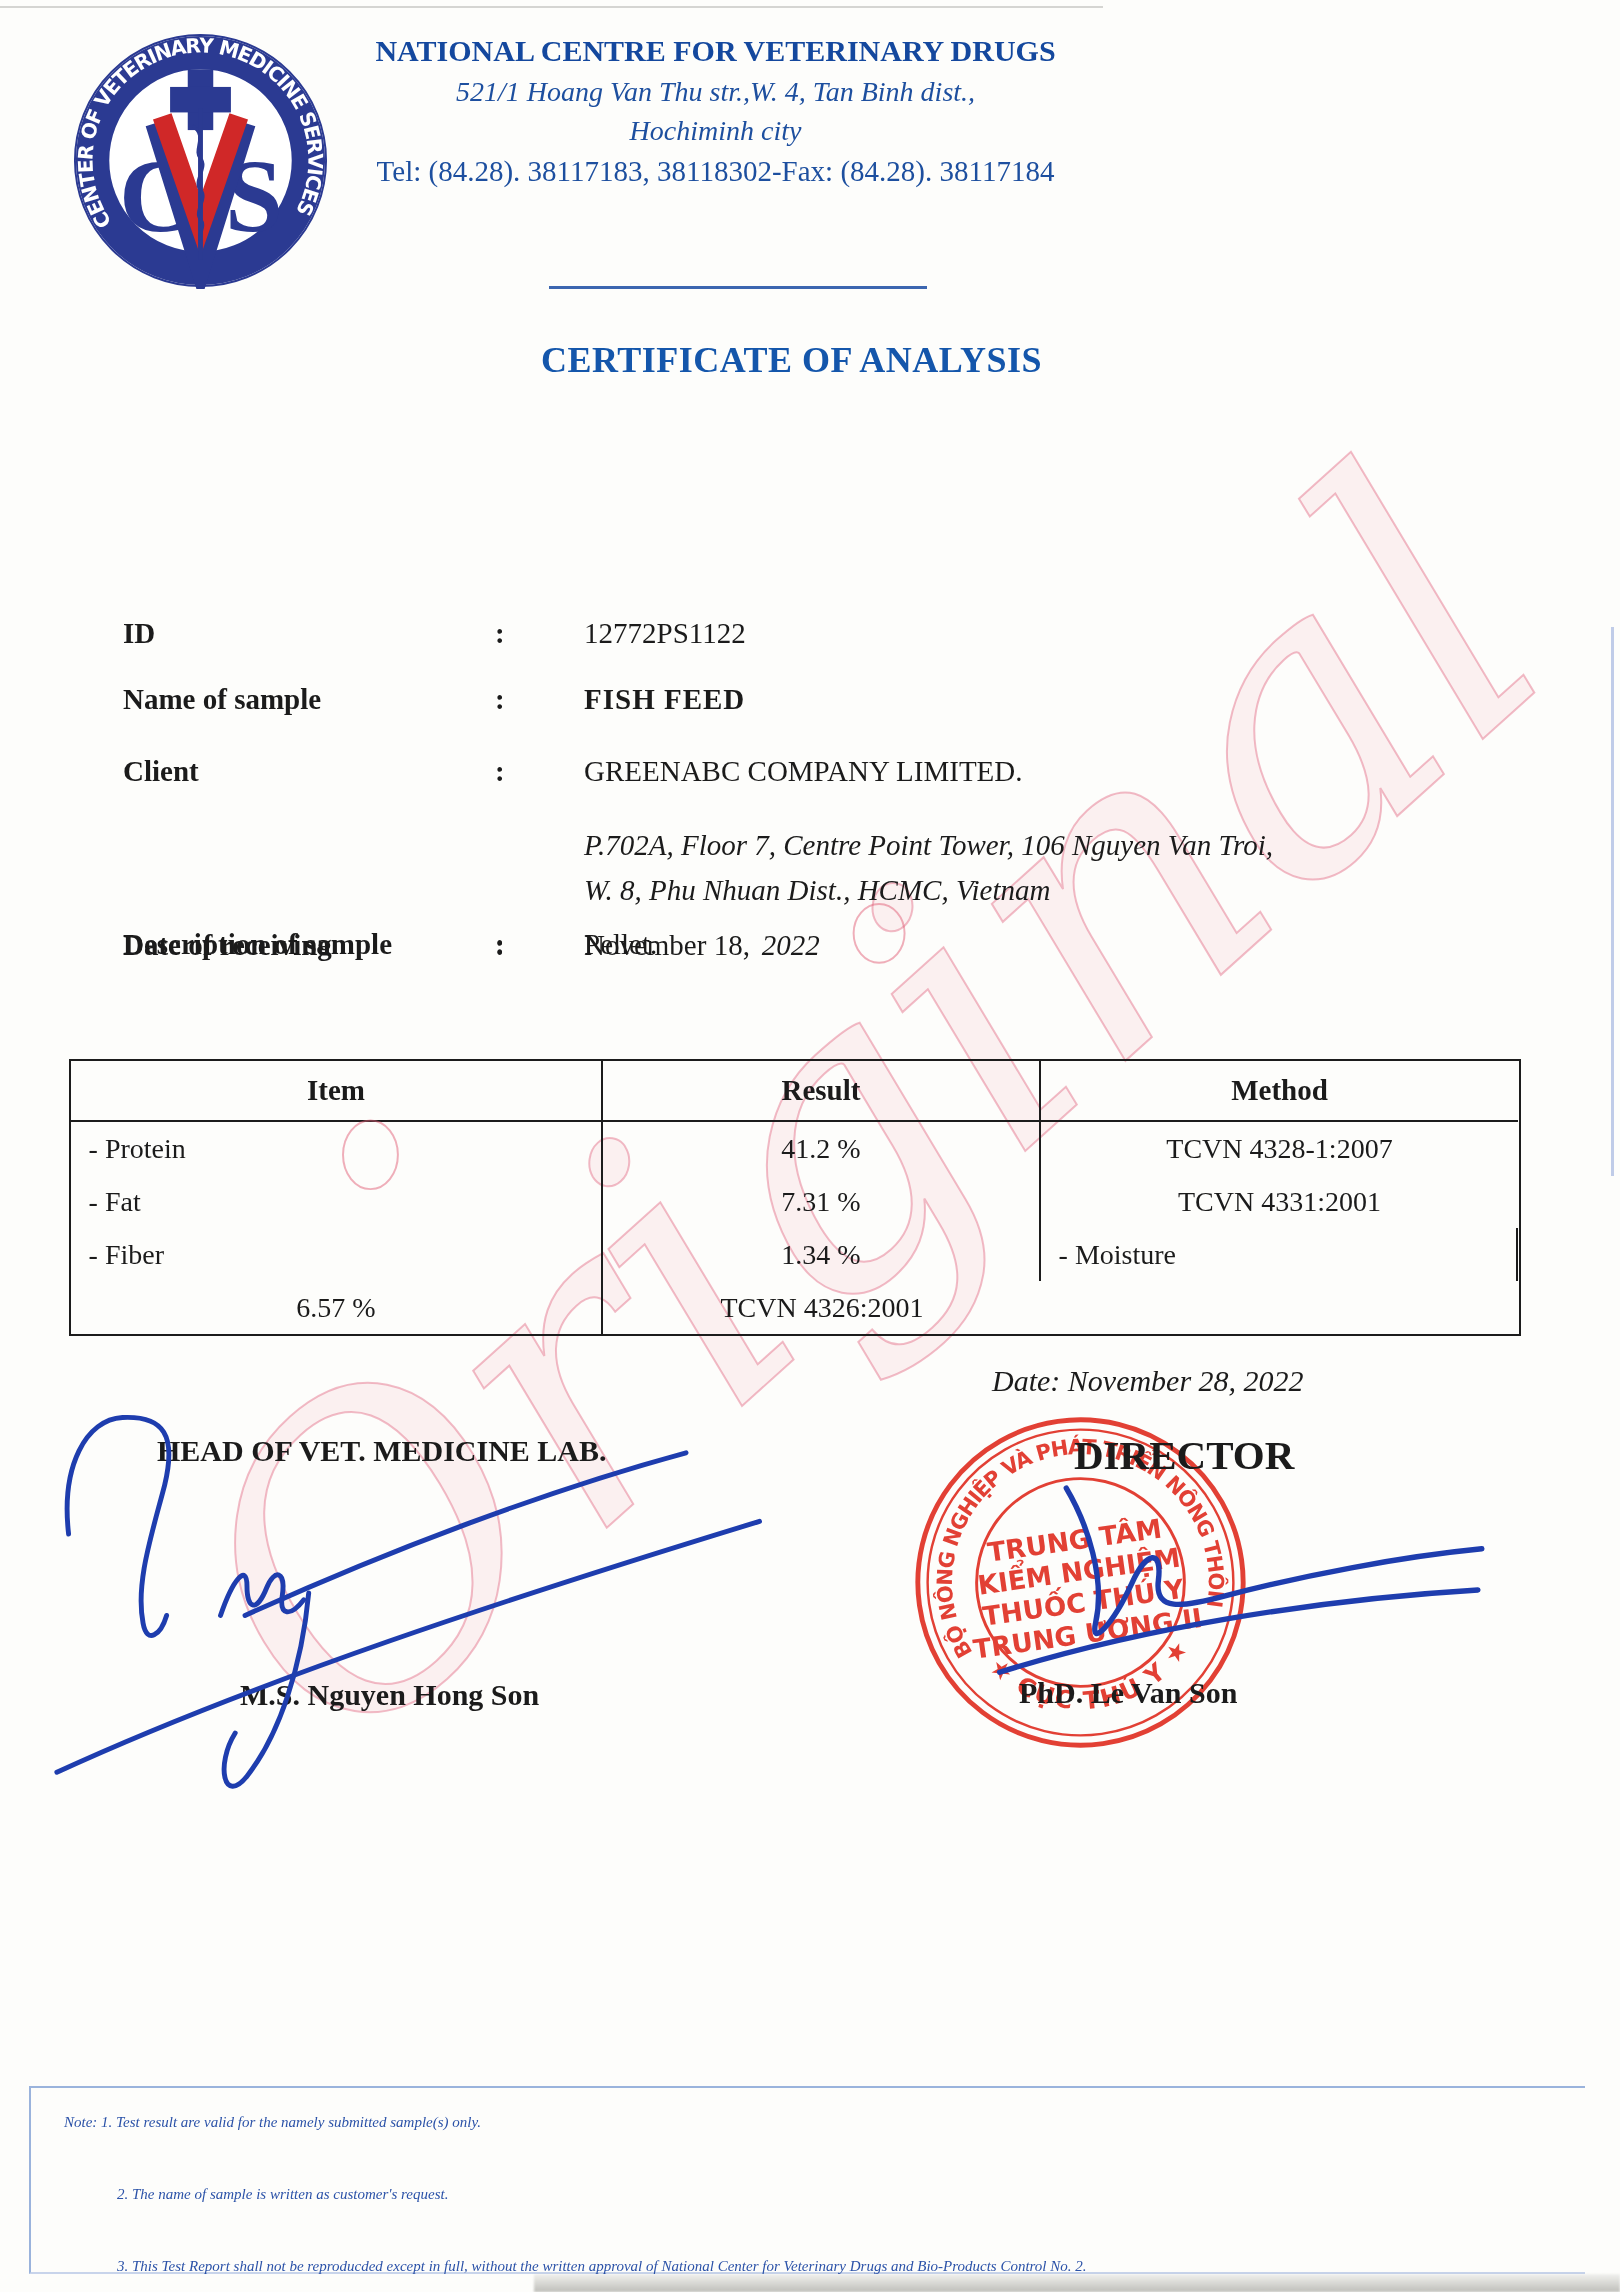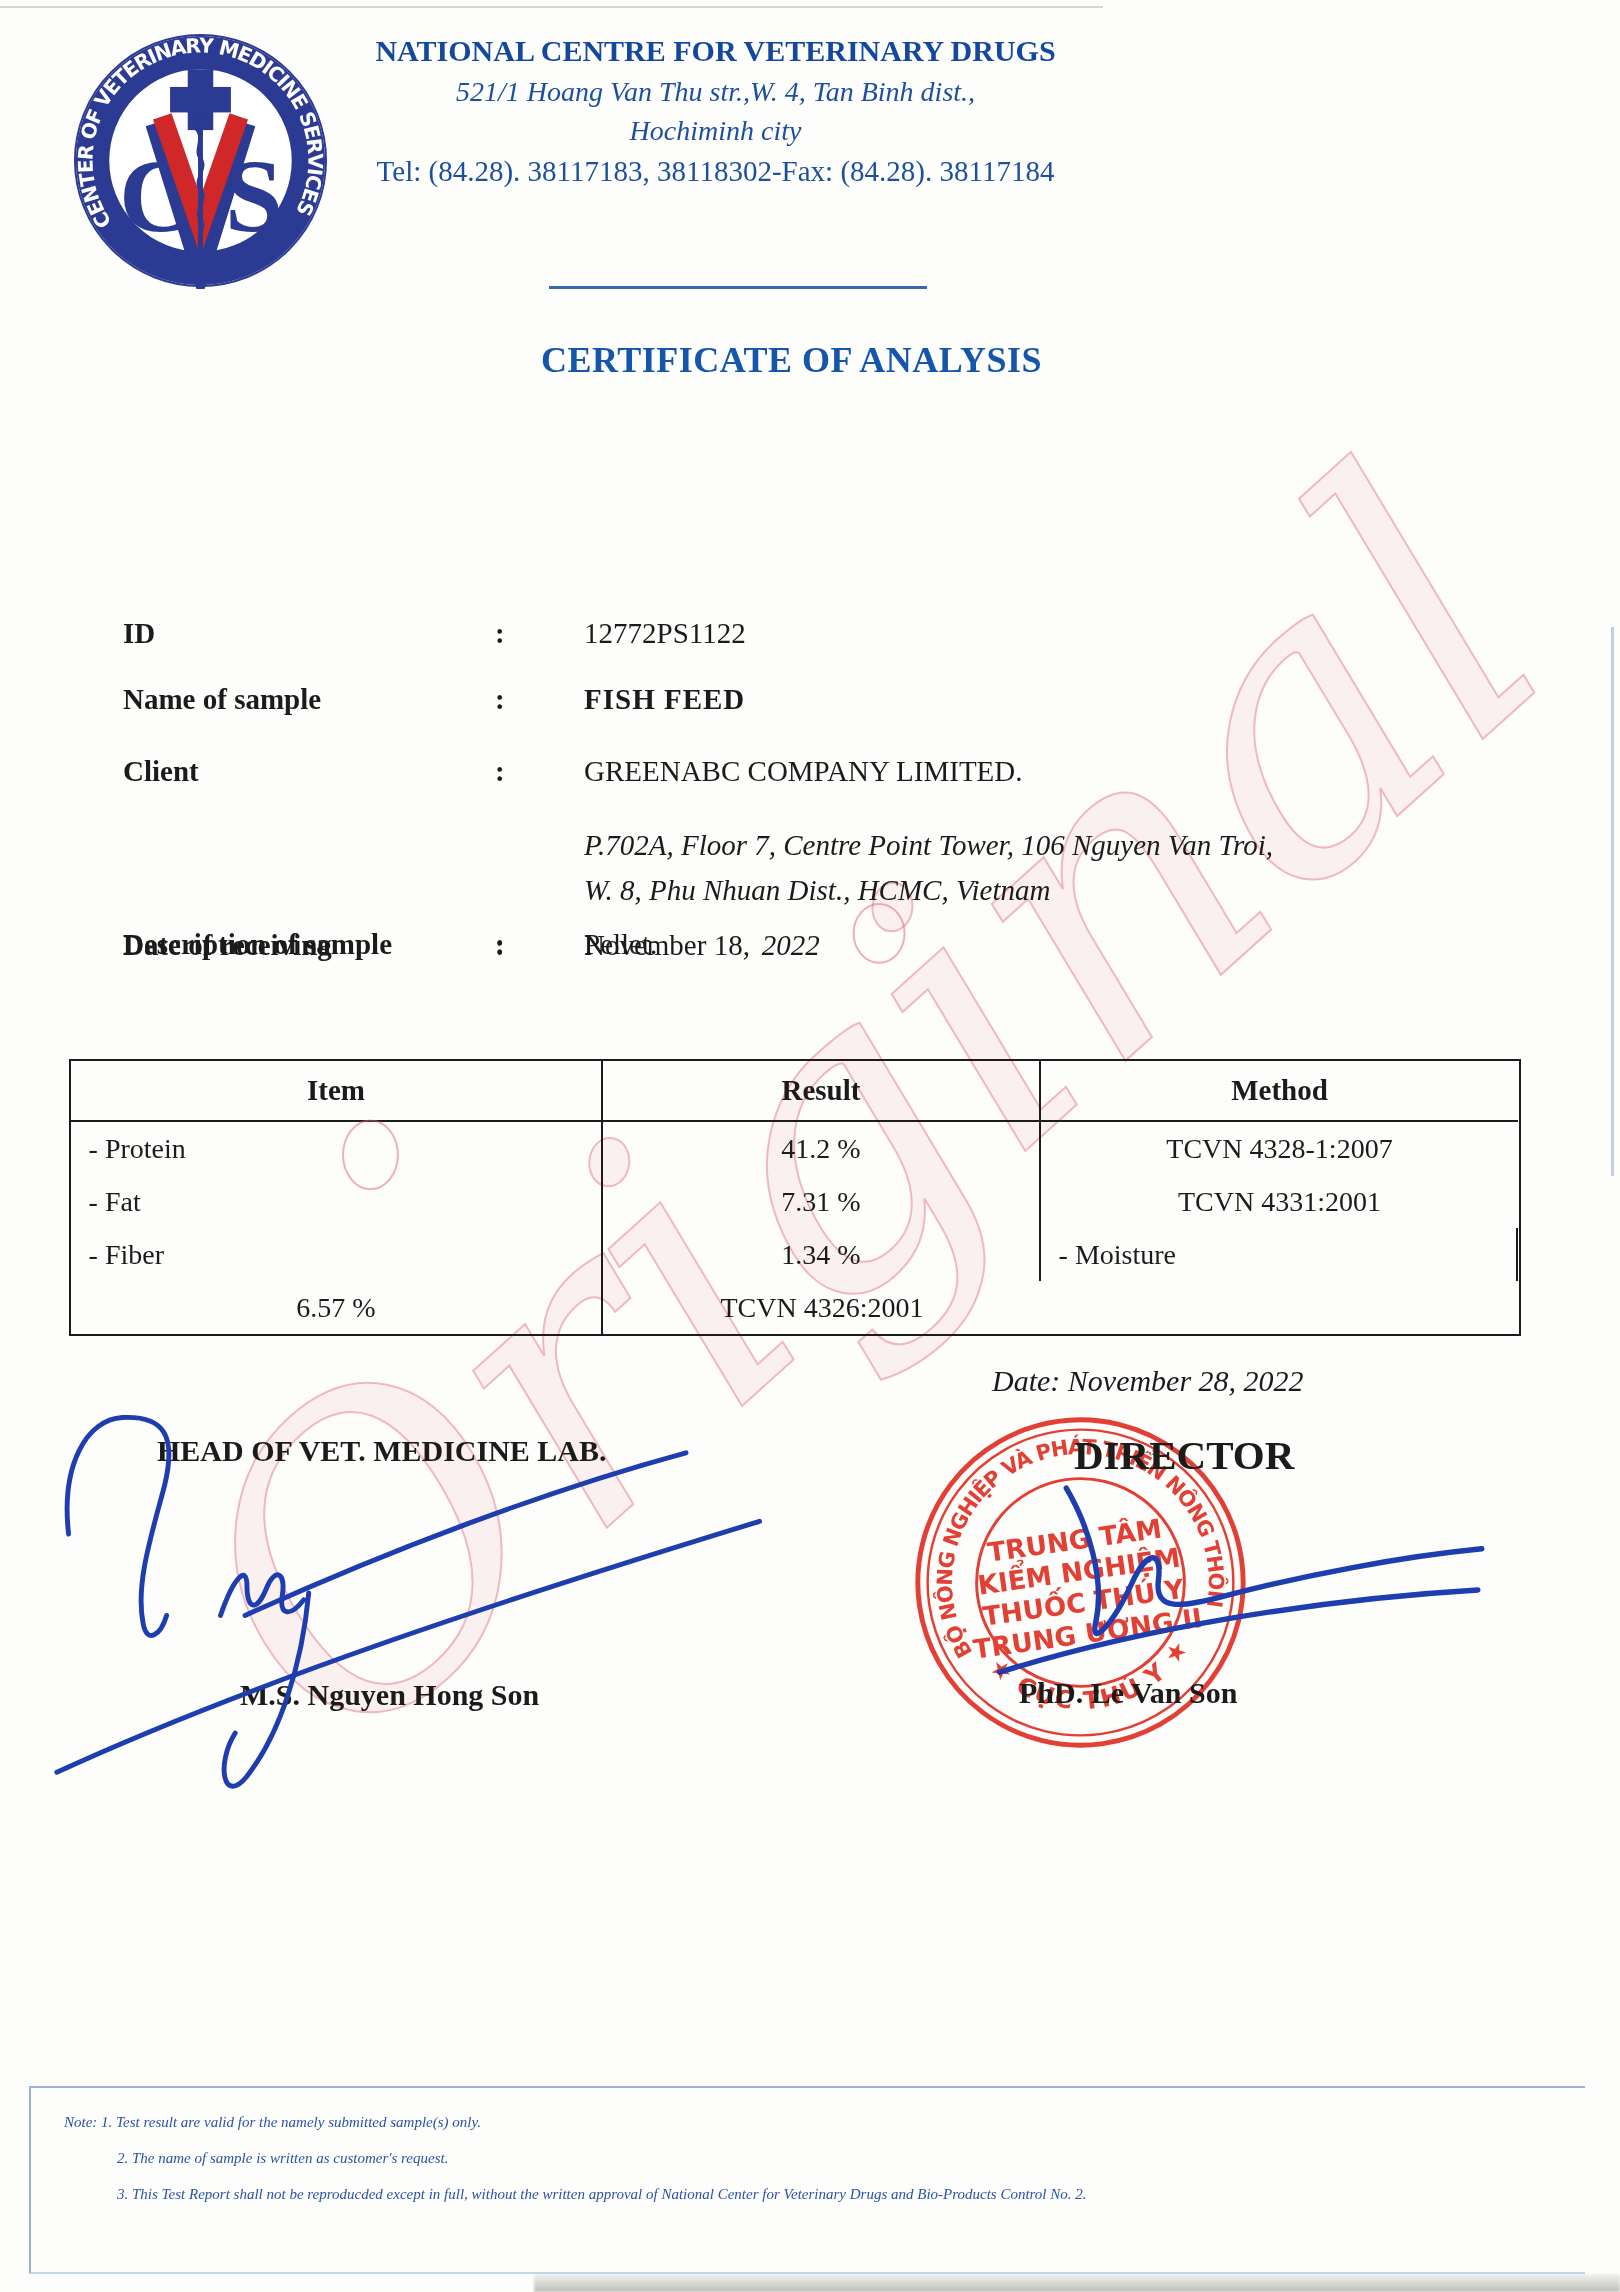--- a/index.html
+++ b/index.html
@@ -59,21 +59,21 @@
   .sig-overlay{left:0; top:0; width:1620px; height:2293px; z-index:5; pointer-events:none;}
   
   .notes{
     left:29px; top:2086px; width:1556px; height:188px; z-index:2;
     border-top:2px solid rgba(90,130,200,0.6);
     border-left:2px solid rgba(90,130,200,0.6);
     border-bottom:2px solid rgba(120,150,210,0.4);
     padding:15.7px 0 0 33px; box-sizing:border-box;
   }
   .notes .n{font-size:15px; font-style:italic; color:#2b52a8; line-height:36px; white-space:nowrap;}
-  .notes .n.ind{margin-left:53px;}
+  .notes .n.ind{margin-left:53px;margin-top:36px;}
   
   .scan-top{left:0; top:5.9px; width:1103px; height:2px; background:rgba(165,165,160,0.45); z-index:2;}
   .scan-right{left:1611px; top:627px; width:2.9px; height:549px; background:rgba(100,130,205,0.40); z-index:2;}
   .scan-bottom{left:534px; top:2274px; width:1086px; height:17.6px;
     background:linear-gradient(180deg, rgba(205,205,199,0.25), rgba(150,150,144,0.6));
     filter:blur(1px); z-index:2;}
 </style>
 </head>
 <body>
 

